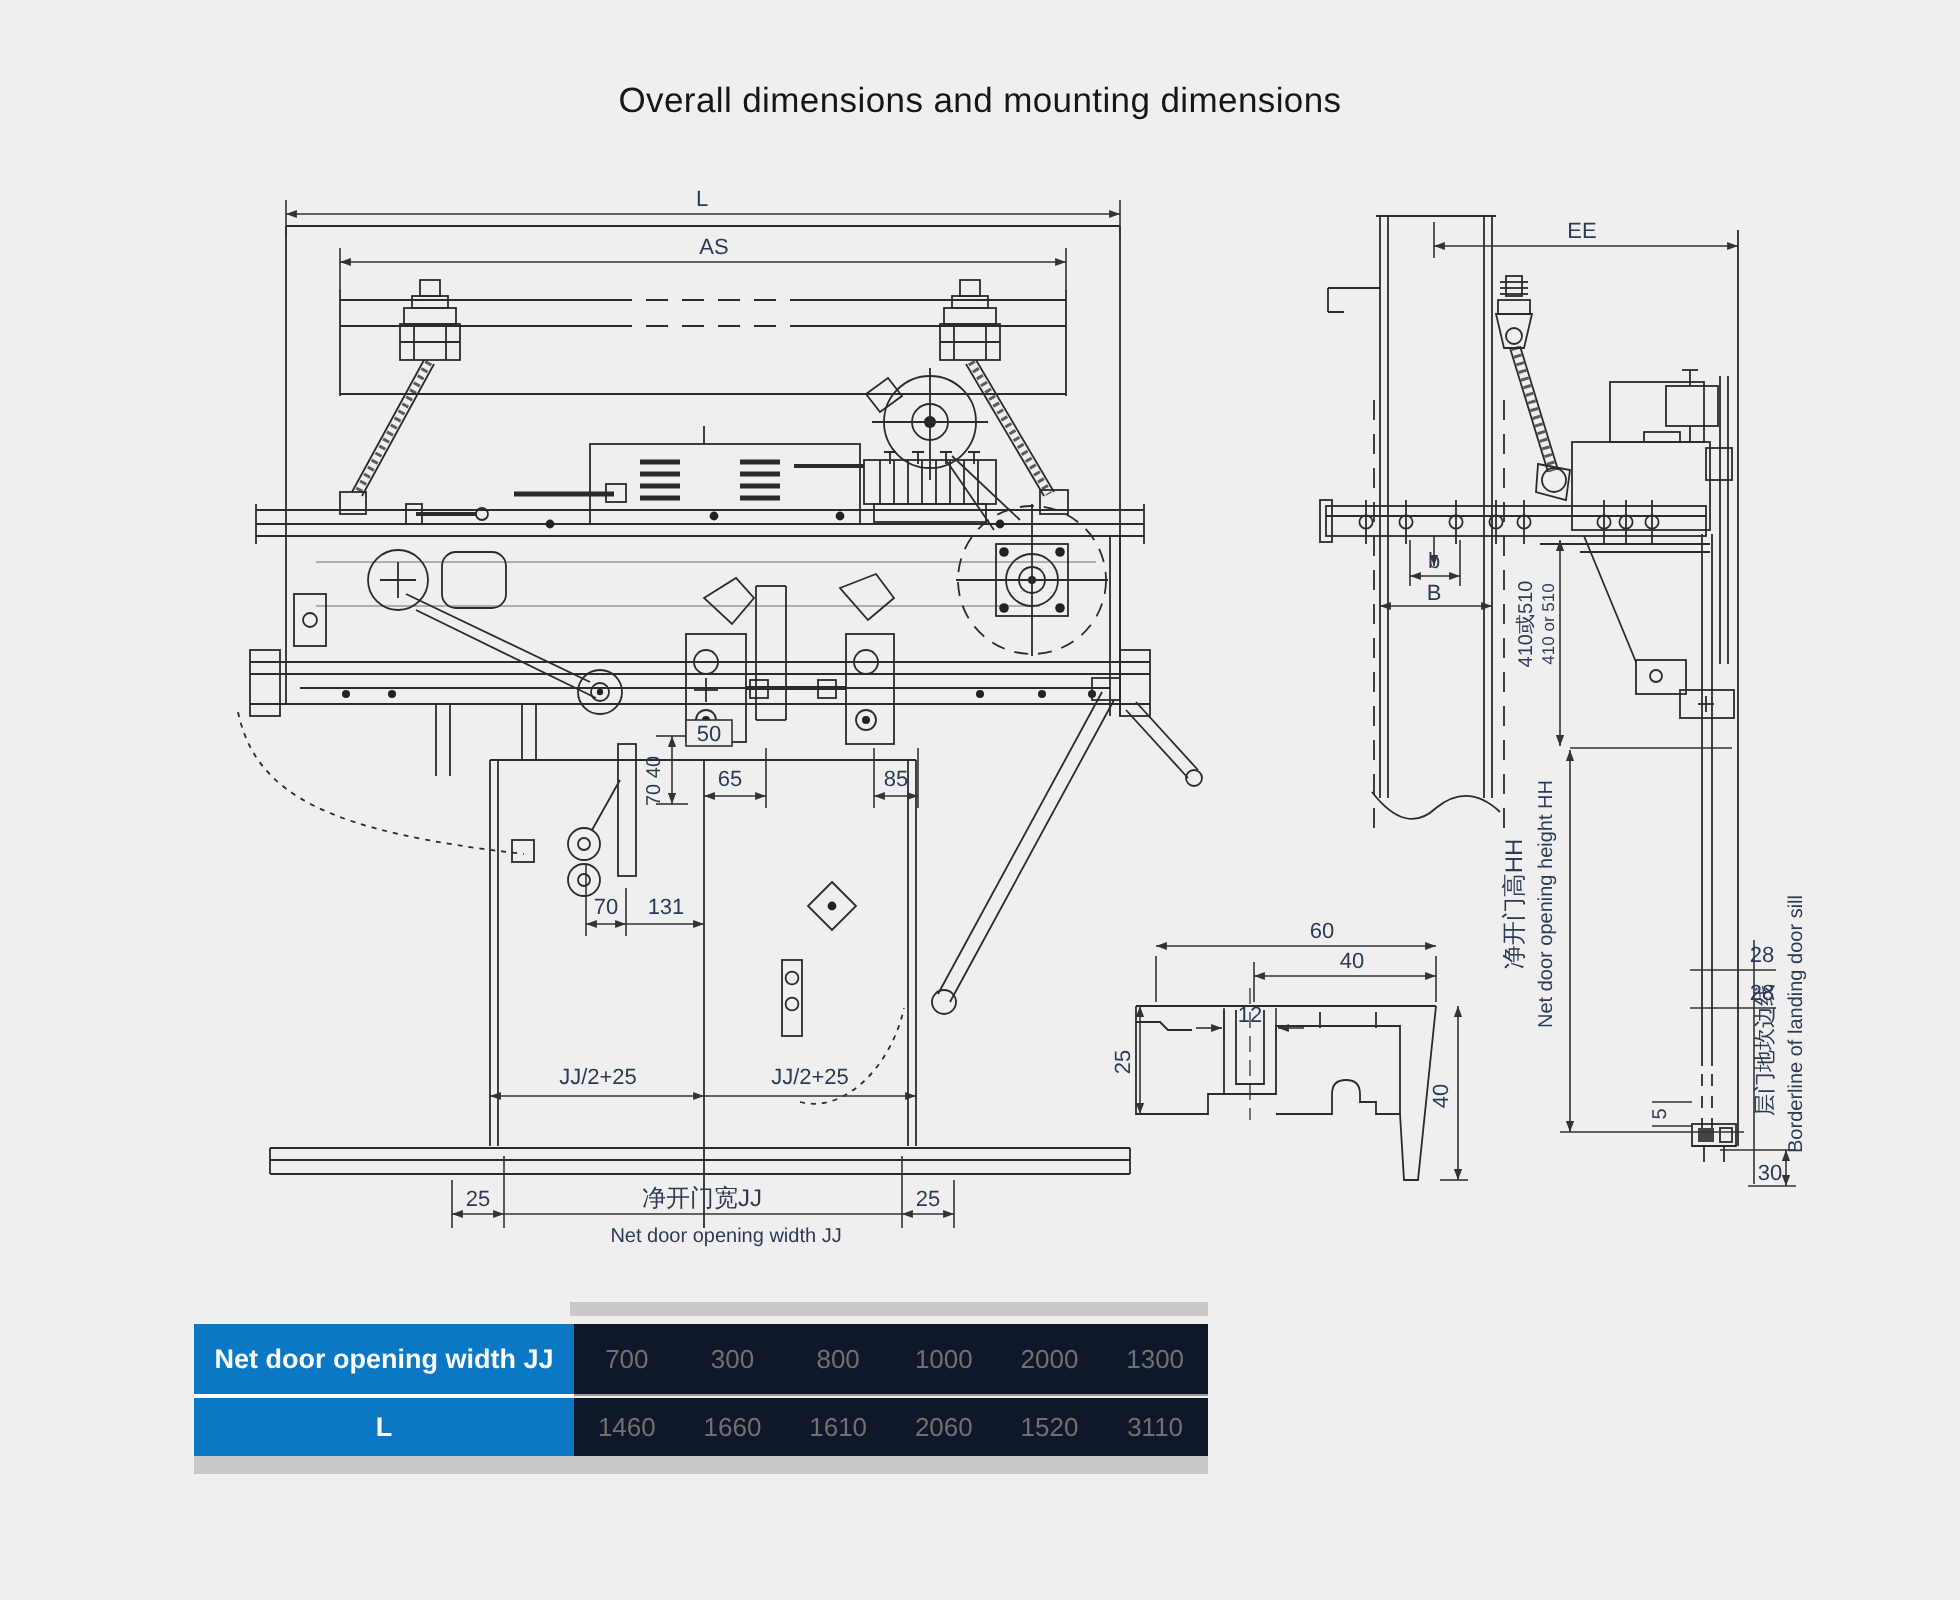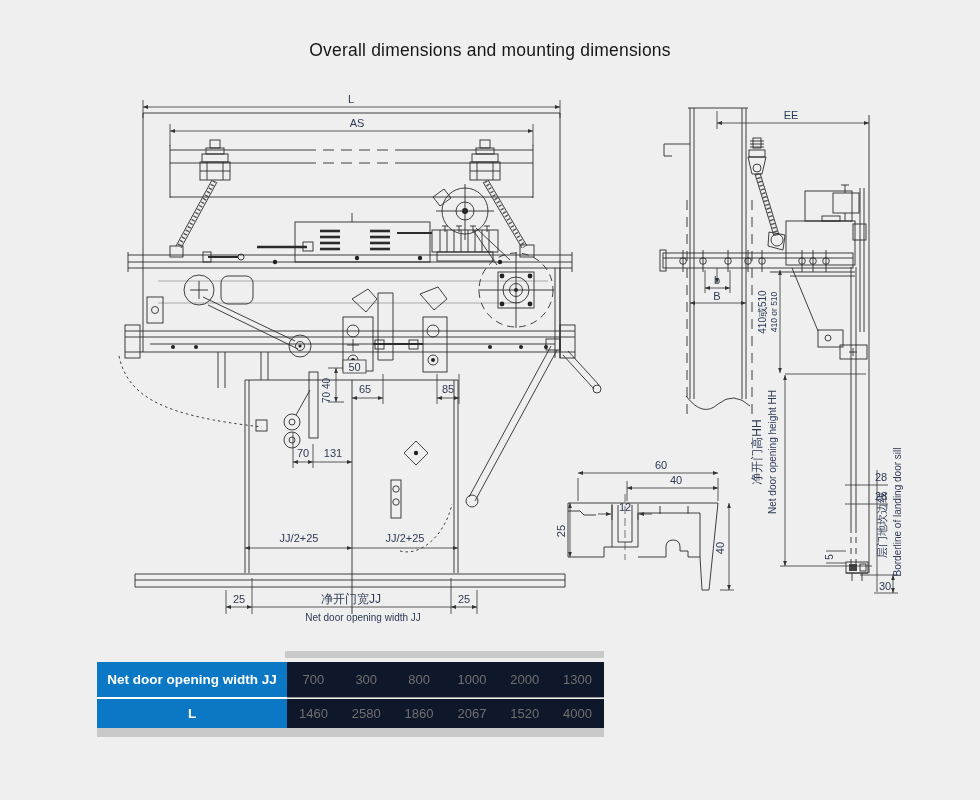--- a/index.html
+++ b/index.html
@@ -463,22 +463,22 @@
       <div class="t-val">1300</div>
       <div class="t-sp-h"></div>
       <div class="t-sp-v"></div>
       <div class="t-sp-v"></div>
       <div class="t-sp-v"></div>
       <div class="t-sp-v"></div>
       <div class="t-sp-v"></div>
       <div class="t-sp-v"></div>
       <div class="t-head">L</div>
       <div class="t-val">1460</div>
-      <div class="t-val">2580</div>
-      <div class="t-val">1860</div>
-      <div class="t-val">2067</div>
+      <div class="t-val">1660</div>
+      <div class="t-val">1610</div>
+      <div class="t-val">2060</div>
       <div class="t-val">1520</div>
-      <div class="t-val">4000</div>
+      <div class="t-val">3110</div>
     </div>
     <div class="t-strip-bottom"></div>
   </div>
 
 </div>
 
 </body></html>

